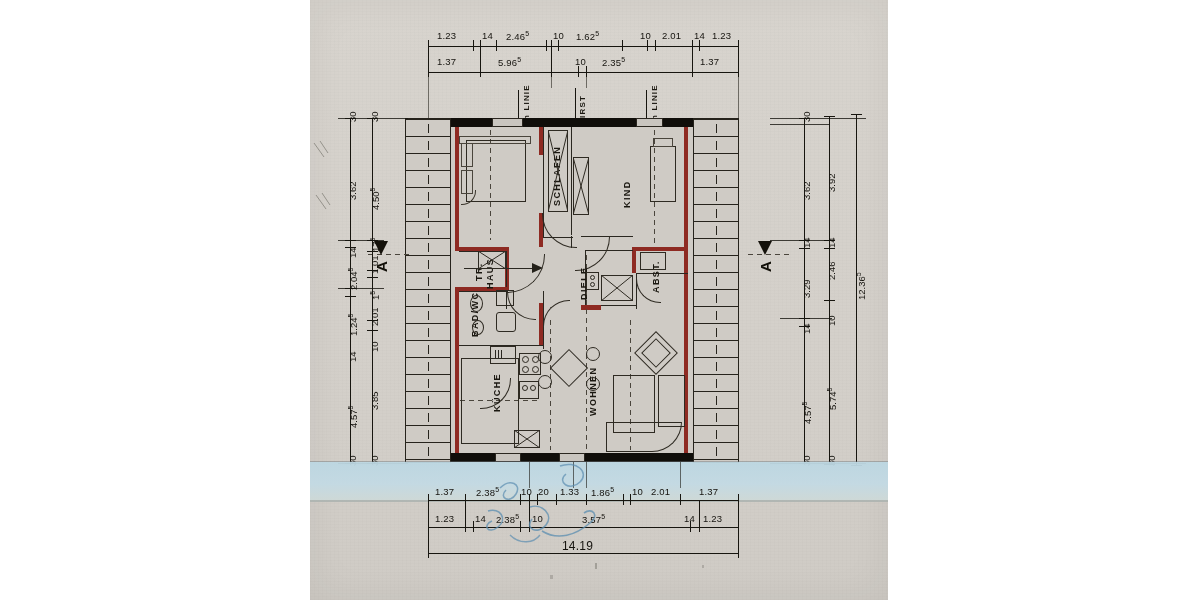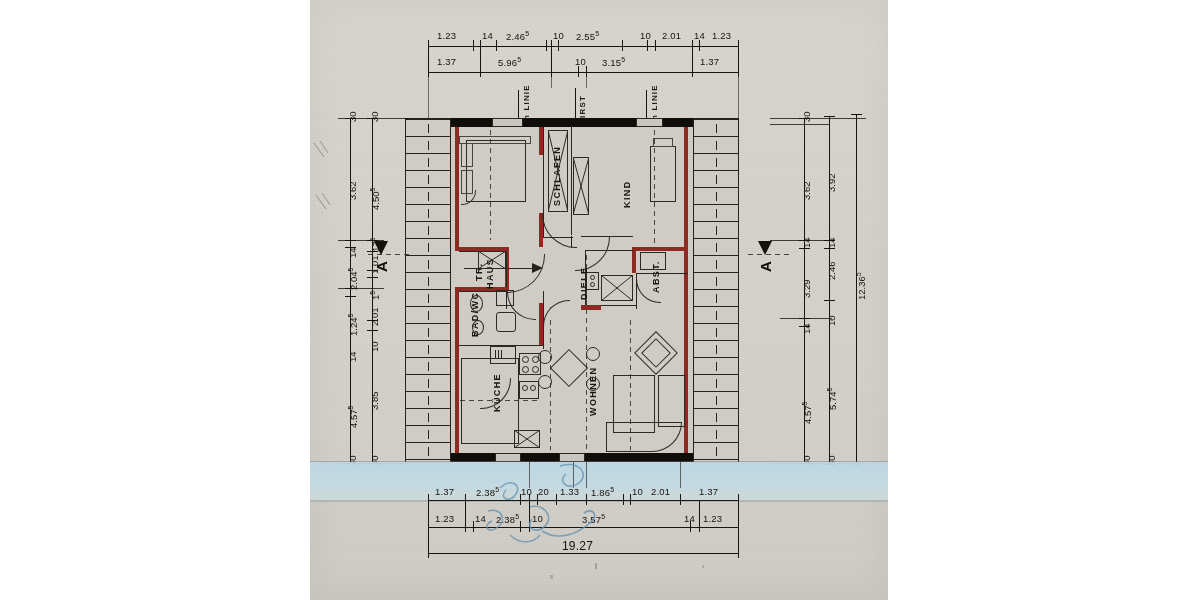--- a/index.html
+++ b/index.html
@@ -119,30 +119,30 @@
     <div class="ink vline" style="left:118px;top:46px;height:26px;"></div>
     <div class="ink vline" style="left:170px;top:46px;height:26px;"></div>
     <div class="ink vline" style="left:241px;top:46px;height:26px;"></div>
     <div class="ink vline" style="left:382px;top:46px;height:26px;"></div>
     <div class="ink vline" style="left:428px;top:46px;height:26px;"></div>
 
     <div class="dim" style="left:127px;top:30px;"><span>1.23</span></div>
     <div class="dim" style="left:172px;top:30px;"><span>14</span></div>
     <div class="dim" style="left:196px;top:30px;"><span>2.46</span><sup>5</sup></div>
     <div class="dim" style="left:243px;top:30px;"><span>10</span></div>
-    <div class="dim" style="left:266px;top:30px;"><span>2.55</span><sup>5</sup></div>
+    <div class="dim" style="left:266px;top:30px;"><span>1.62</span><sup>5</sup></div>
     <div class="dim" style="left:330px;top:30px;"><span>10</span></div>
     <div class="dim" style="left:352px;top:30px;"><span>2.01</span></div>
     <div class="dim" style="left:384px;top:30px;"><span>14</span></div>
     <div class="dim" style="left:402px;top:30px;"><span>1.23</span></div>
 
     <div class="dim" style="left:127px;top:56px;"><span>1.37</span></div>
     <div class="dim" style="left:188px;top:56px;"><span>5.96</span><sup>5</sup></div>
     <div class="dim" style="left:265px;top:56px;"><span>10</span></div>
-    <div class="dim" style="left:292px;top:56px;"><span>3.15</span><sup>5</sup></div>
+    <div class="dim" style="left:292px;top:56px;"><span>2.35</span><sup>5</sup></div>
     <div class="dim" style="left:390px;top:56px;"><span>1.37</span></div>
 
     <div class="ink vline" style="left:118px;top:72px;height:46px;opacity:.55;"></div>
     <div class="ink vline" style="left:241px;top:72px;height:16px;opacity:.55;"></div>
     <div class="ink vline" style="left:276px;top:72px;height:16px;opacity:.55;"></div>
     <div class="ink vline" style="left:428px;top:72px;height:46px;opacity:.55;"></div>
 
     <div class="toplabel" style="left:212px;top:128px;">2m LINIE</div>
     <div class="toplabel" style="left:268px;top:124px;">FIRST</div>
     <div class="toplabel" style="left:340px;top:128px;">2m LINIE</div>
@@ -500,21 +500,21 @@
     <div class="dim" style="left:389px;top:486px;"><span>1.37</span></div>
 
     <div class="dim" style="left:125px;top:513px;"><span>1.23</span></div>
     <div class="dim" style="left:165px;top:513px;"><span>14</span></div>
     <div class="dim" style="left:186px;top:513px;"><span>2.38</span><sup>5</sup></div>
     <div class="dim" style="left:222px;top:513px;"><span>10</span></div>
     <div class="dim" style="left:272px;top:513px;"><span>3.57</span><sup>5</sup></div>
     <div class="dim" style="left:374px;top:513px;"><span>14</span></div>
     <div class="dim" style="left:393px;top:513px;"><span>1.23</span></div>
 
-    <div class="dim" style="left:252px;top:539px;font-size:12px;"><span>19.27</span></div>
+    <div class="dim" style="left:252px;top:539px;font-size:12px;"><span>14.19</span></div>
 
     <svg style="position:absolute;left:170px;top:505px;" width="140" height="50">
       <path d="M8,6 C20,2 28,14 18,22 C8,30 2,20 12,16" fill="none" stroke="#5b8db0" stroke-width="1.6" opacity=".75"></path>
       <path d="M50,2 C62,-2 74,10 66,20 C58,30 44,24 52,14" fill="none" stroke="#5b8db0" stroke-width="1.6" opacity=".75"></path>
       <path d="M62,26 C78,36 96,30 110,18 C120,10 112,2 104,8" fill="none" stroke="#5b8db0" stroke-width="1.6" opacity=".75"></path>
       <path d="M30,30 C40,40 54,38 60,30" fill="none" stroke="#5b8db0" stroke-width="1.4" opacity=".7"></path>
     </svg>
     <svg style="position:absolute;left:186px;top:460px;" width="120" height="50">
       <path d="M4,28 C14,18 26,24 20,34 C14,44 2,38 10,30" fill="none" stroke="#5b8db0" stroke-width="1.5" opacity=".7"></path>
       <path d="M64,6 C80,0 94,12 84,22 C74,32 60,22 70,14" fill="none" stroke="#5b8db0" stroke-width="1.5" opacity=".7"></path>

